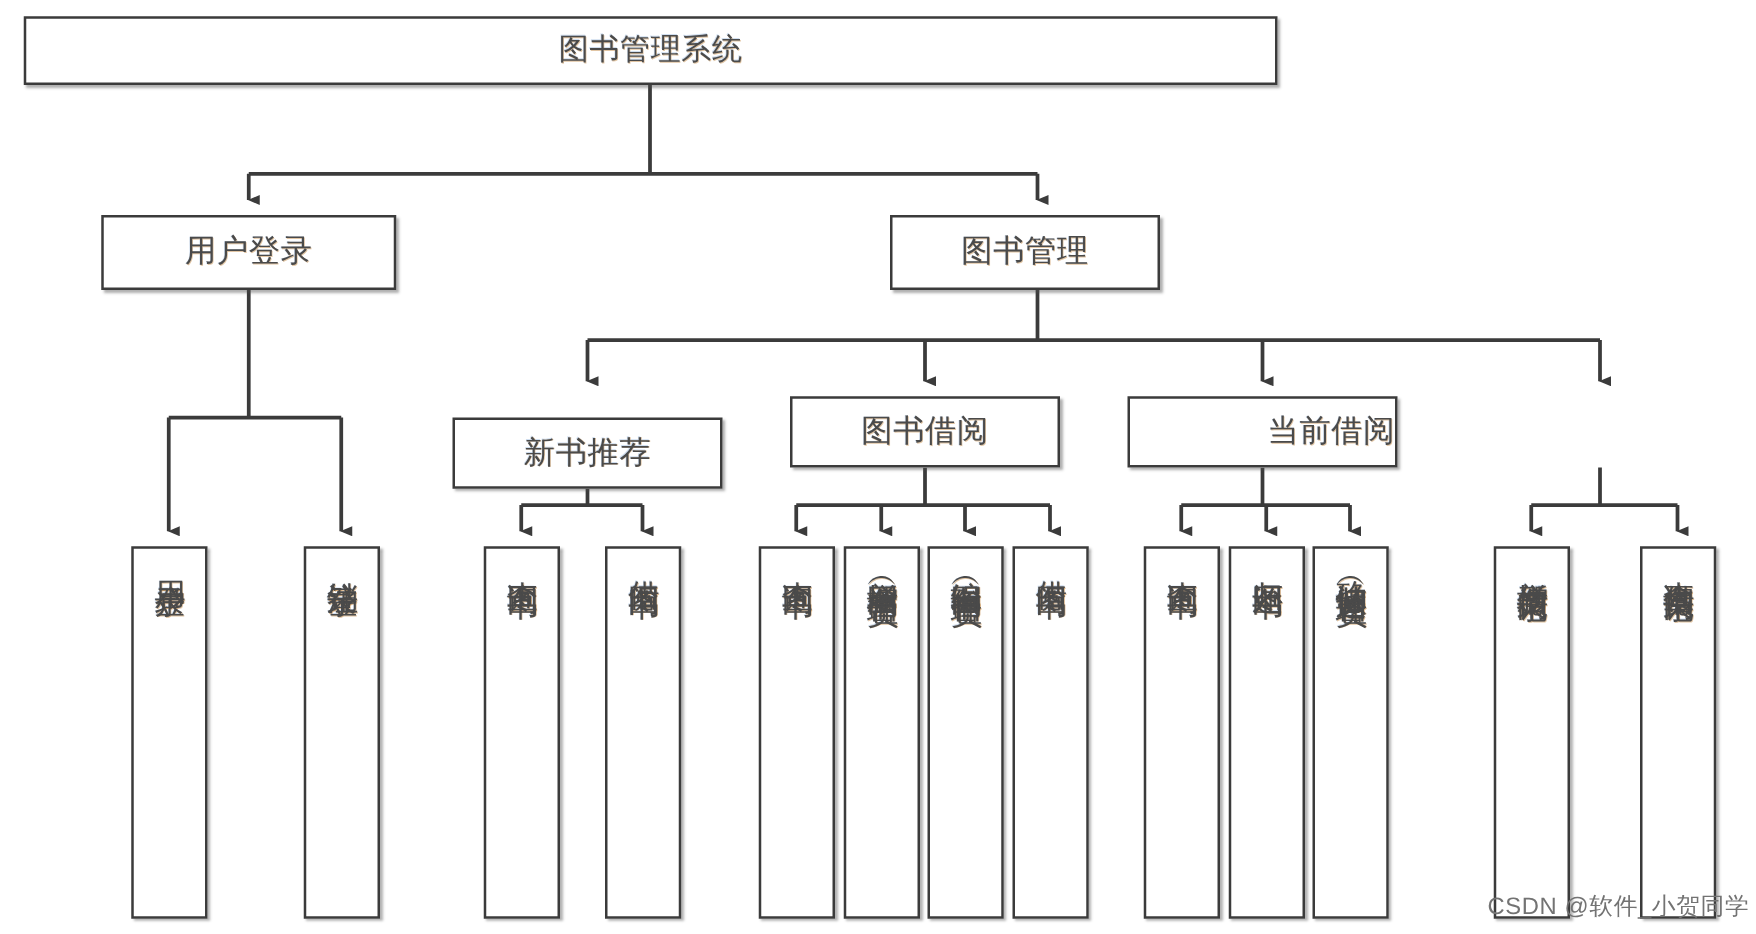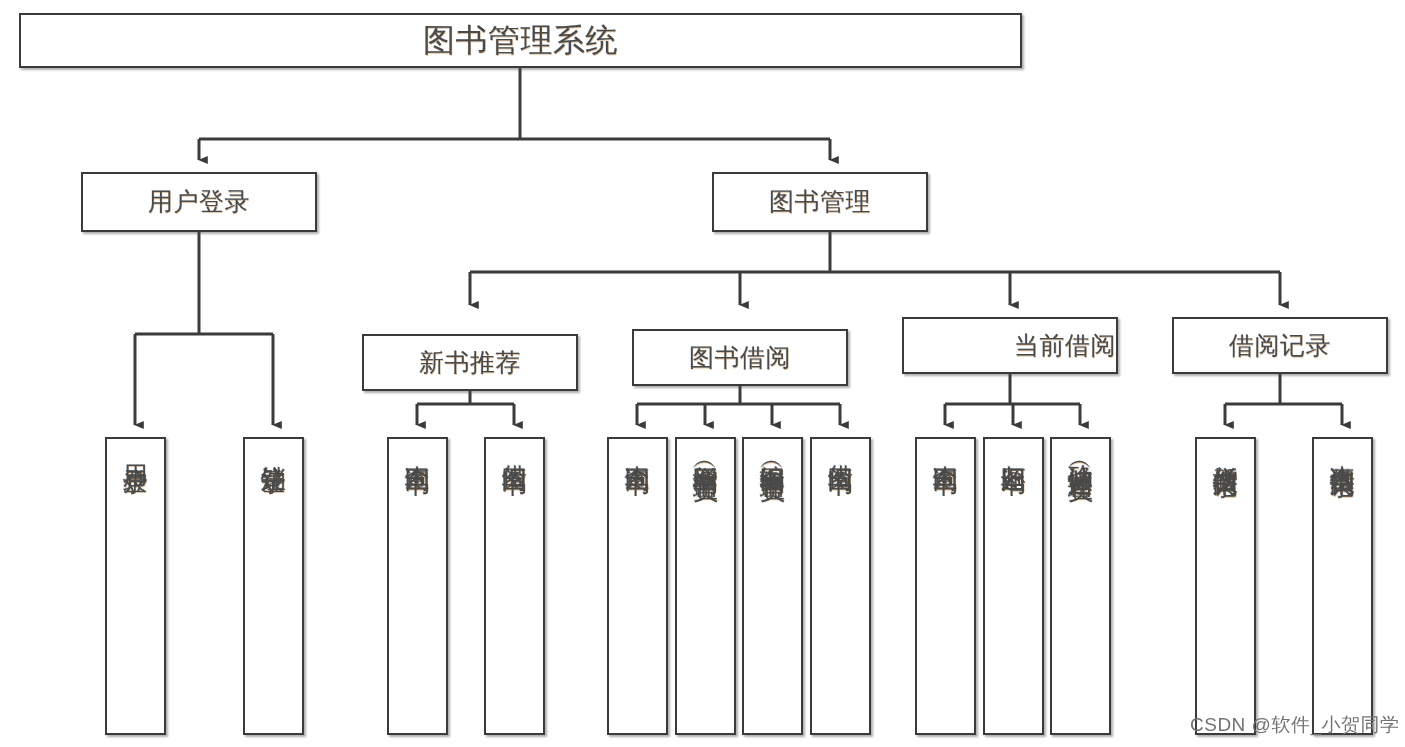--- a/index.html
+++ b/index.html
@@ -43,21 +43,21 @@
     line-height: 1.18;
     letter-spacing: 0.5px;
     color: #4a4a4a;
     text-shadow: 0.6px 0.6px 0 rgba(200,150,90,0.55), -0.5px -0.5px 0 rgba(120,160,210,0.35);
   }
   .node.horiz .node-label {
     font-size: 25px;
     white-space: nowrap;
   }
   .node.root .node-label {
-    font-size: 32px;
+    font-size: 24px;
   }
   .node.vert {
     align-items: flex-start;
     padding-top: 6px;
   }
   .node.vert .node-label {
     writing-mode: vertical-rl;
     text-orientation: upright;
     font-size: 25px;
     line-height: 1.05;
@@ -137,28 +137,25 @@
   <div class="node horiz" style="left: 81px; top: 172px; width: 236px; height: 60px;">
     <span class="node-label">用户登录</span>
   </div>
   <div class="node horiz" style="left: 712px; top: 172px; width: 216px; height: 60px;">
     <span class="node-label">图书管理</span>
   </div>
 
   <div class="node horiz" style="left: 362px; top: 334px; width: 216px; height: 57px;">
     <span class="node-label">新书推荐</span>
   </div>
-  <div class="node horiz" style="left: 632px; top: 317px; width: 216px; height: 57px; margin-top: 12px;">
+  <div class="node horiz" style="left: 632px; top: 317px; width: 216px; height: 57px;">
     <span class="node-label">图书借阅</span>
   </div>
   <div class="node horiz" style="left: 902px; top: 317px; width: 216px; height: 57px; justify-content: flex-end;">
     <span class="node-label">当前借阅</span>
-  </div>
-  <div class="node horiz" style="left: 1172px; top: 317px; width: 216px; height: 57px;">
-    <span class="node-label">借阅记录</span>
   </div>
 
   <div class="node vert" style="left: 105px; top: 437px; width: 61px; height: 298px;">
     <span class="node-label">用户登录</span>
   </div>
   <div class="node vert" style="left: 243px; top: 437px; width: 61px; height: 298px;">
     <span class="node-label">注销登录</span>
   </div>
   <div class="node vert" style="left: 387px; top: 437px; width: 61px; height: 298px;">
     <span class="node-label">查询图书</span>

